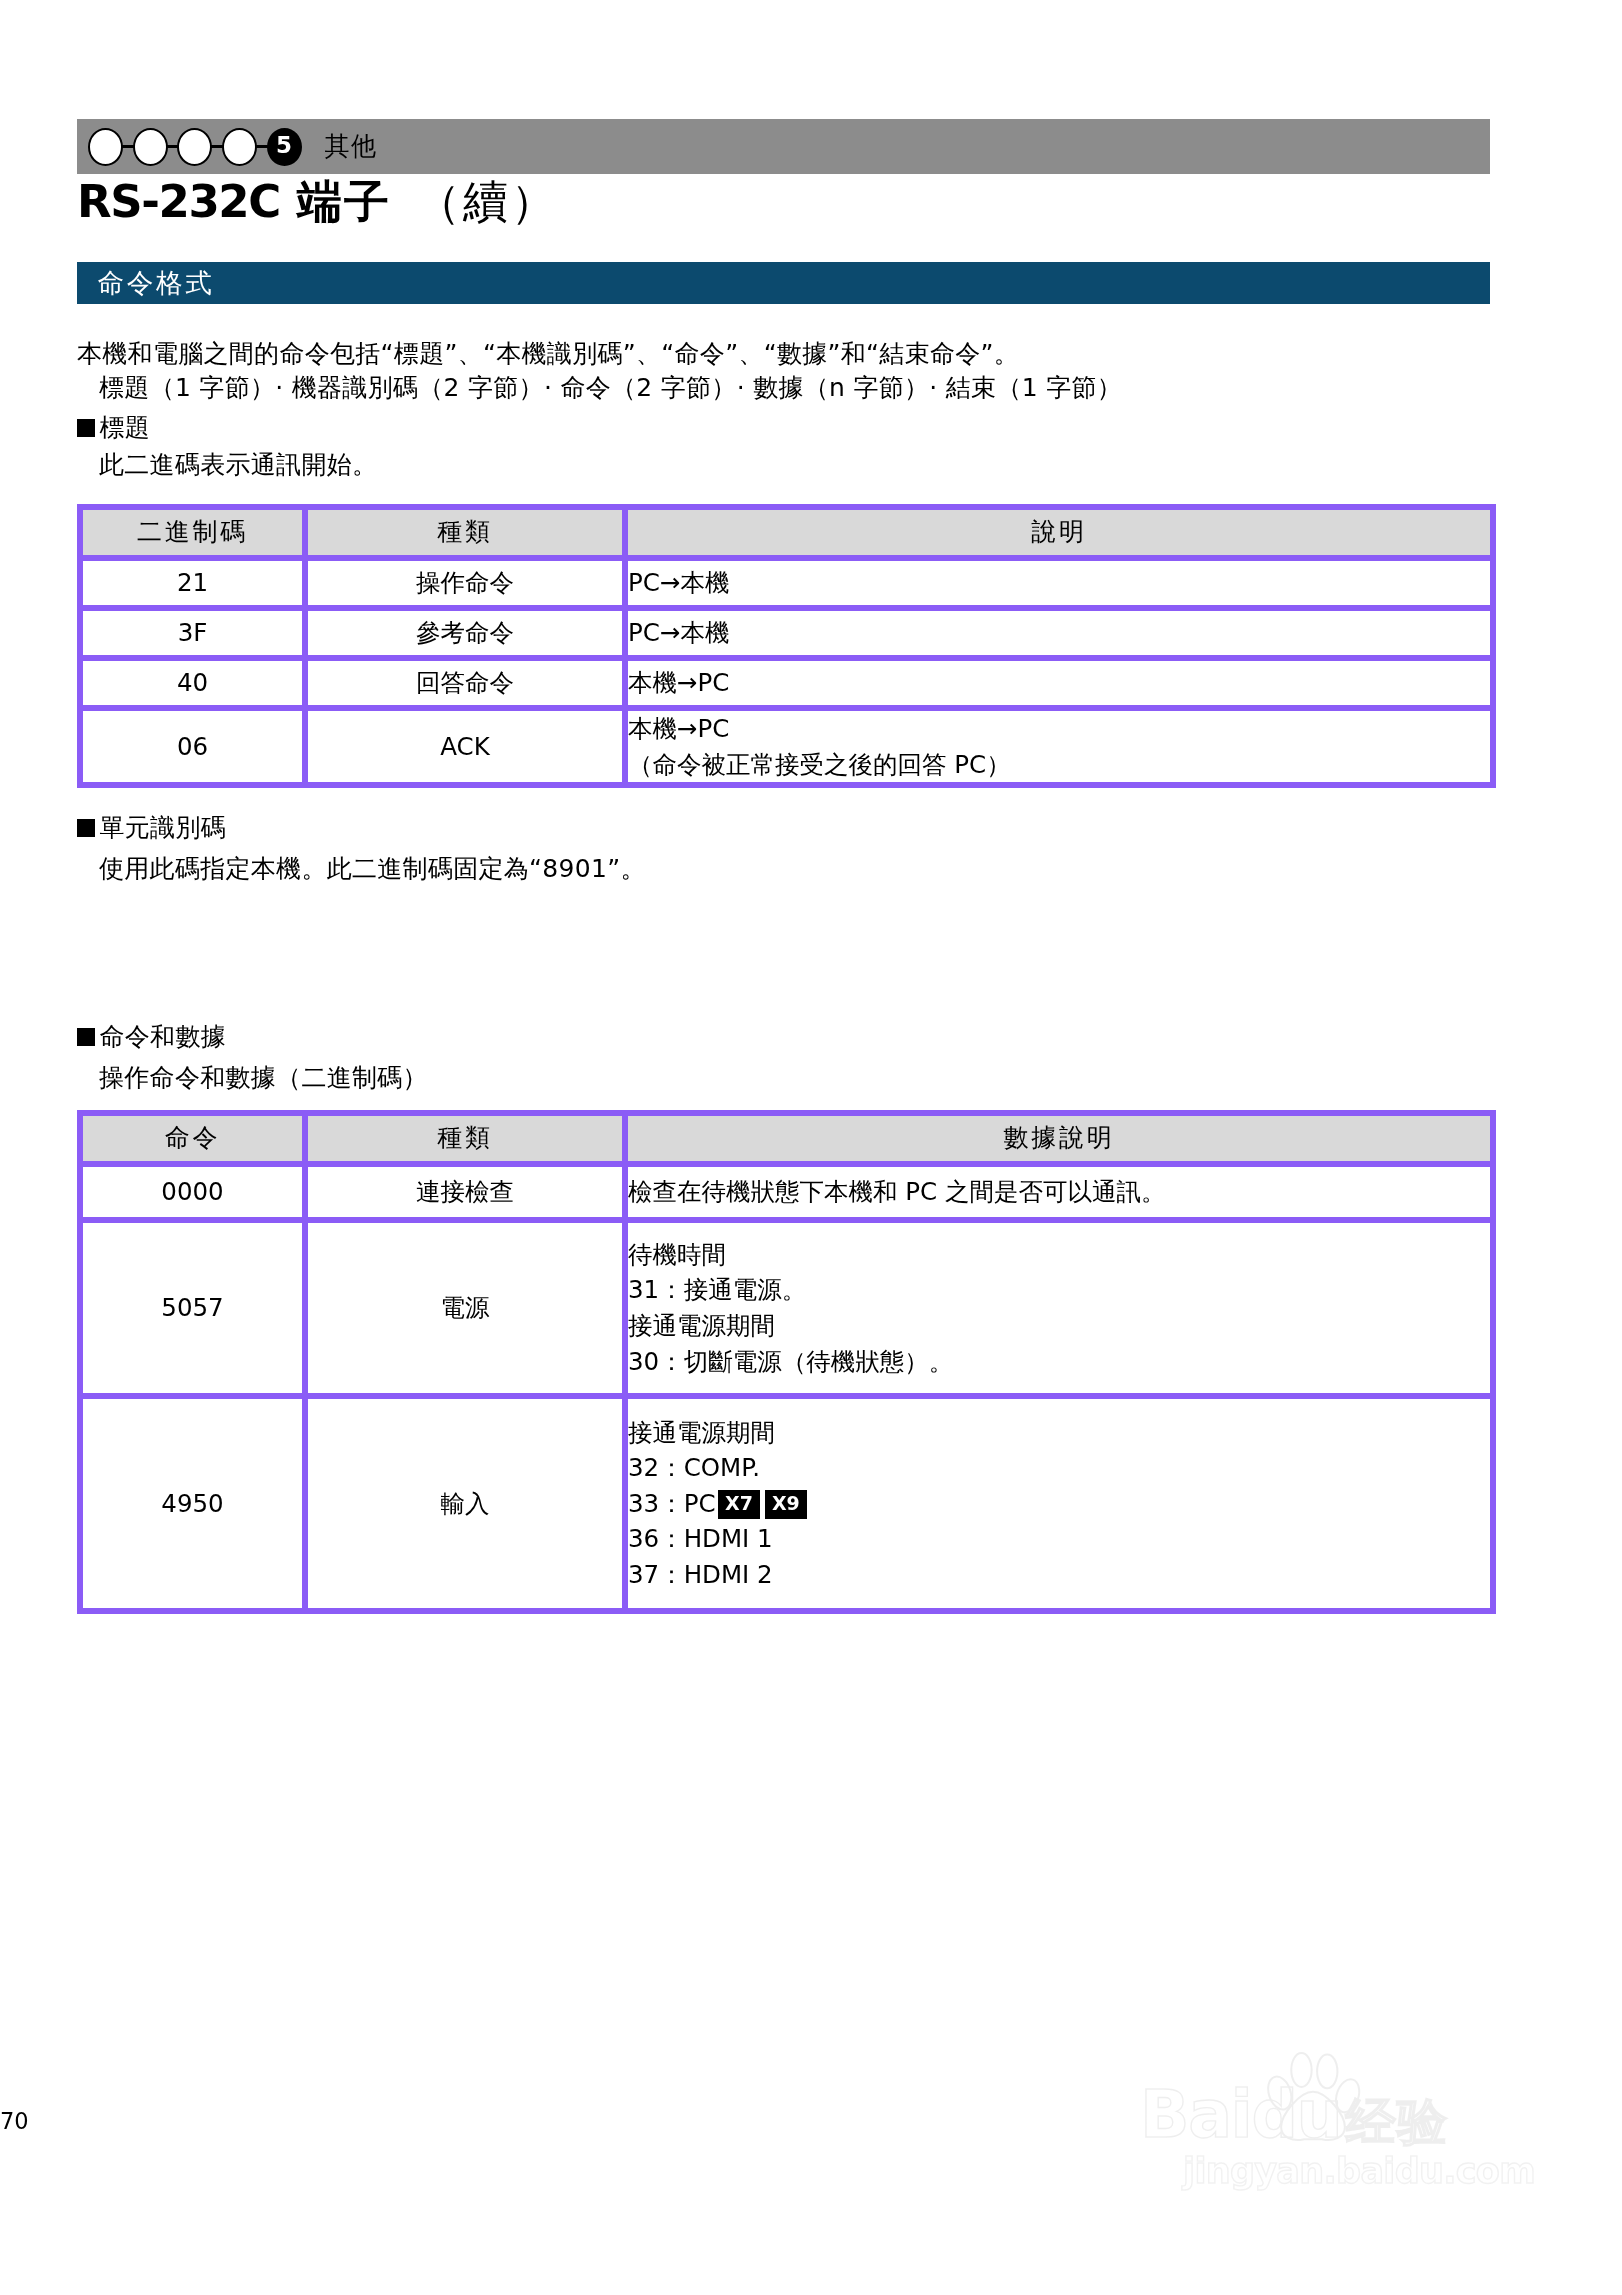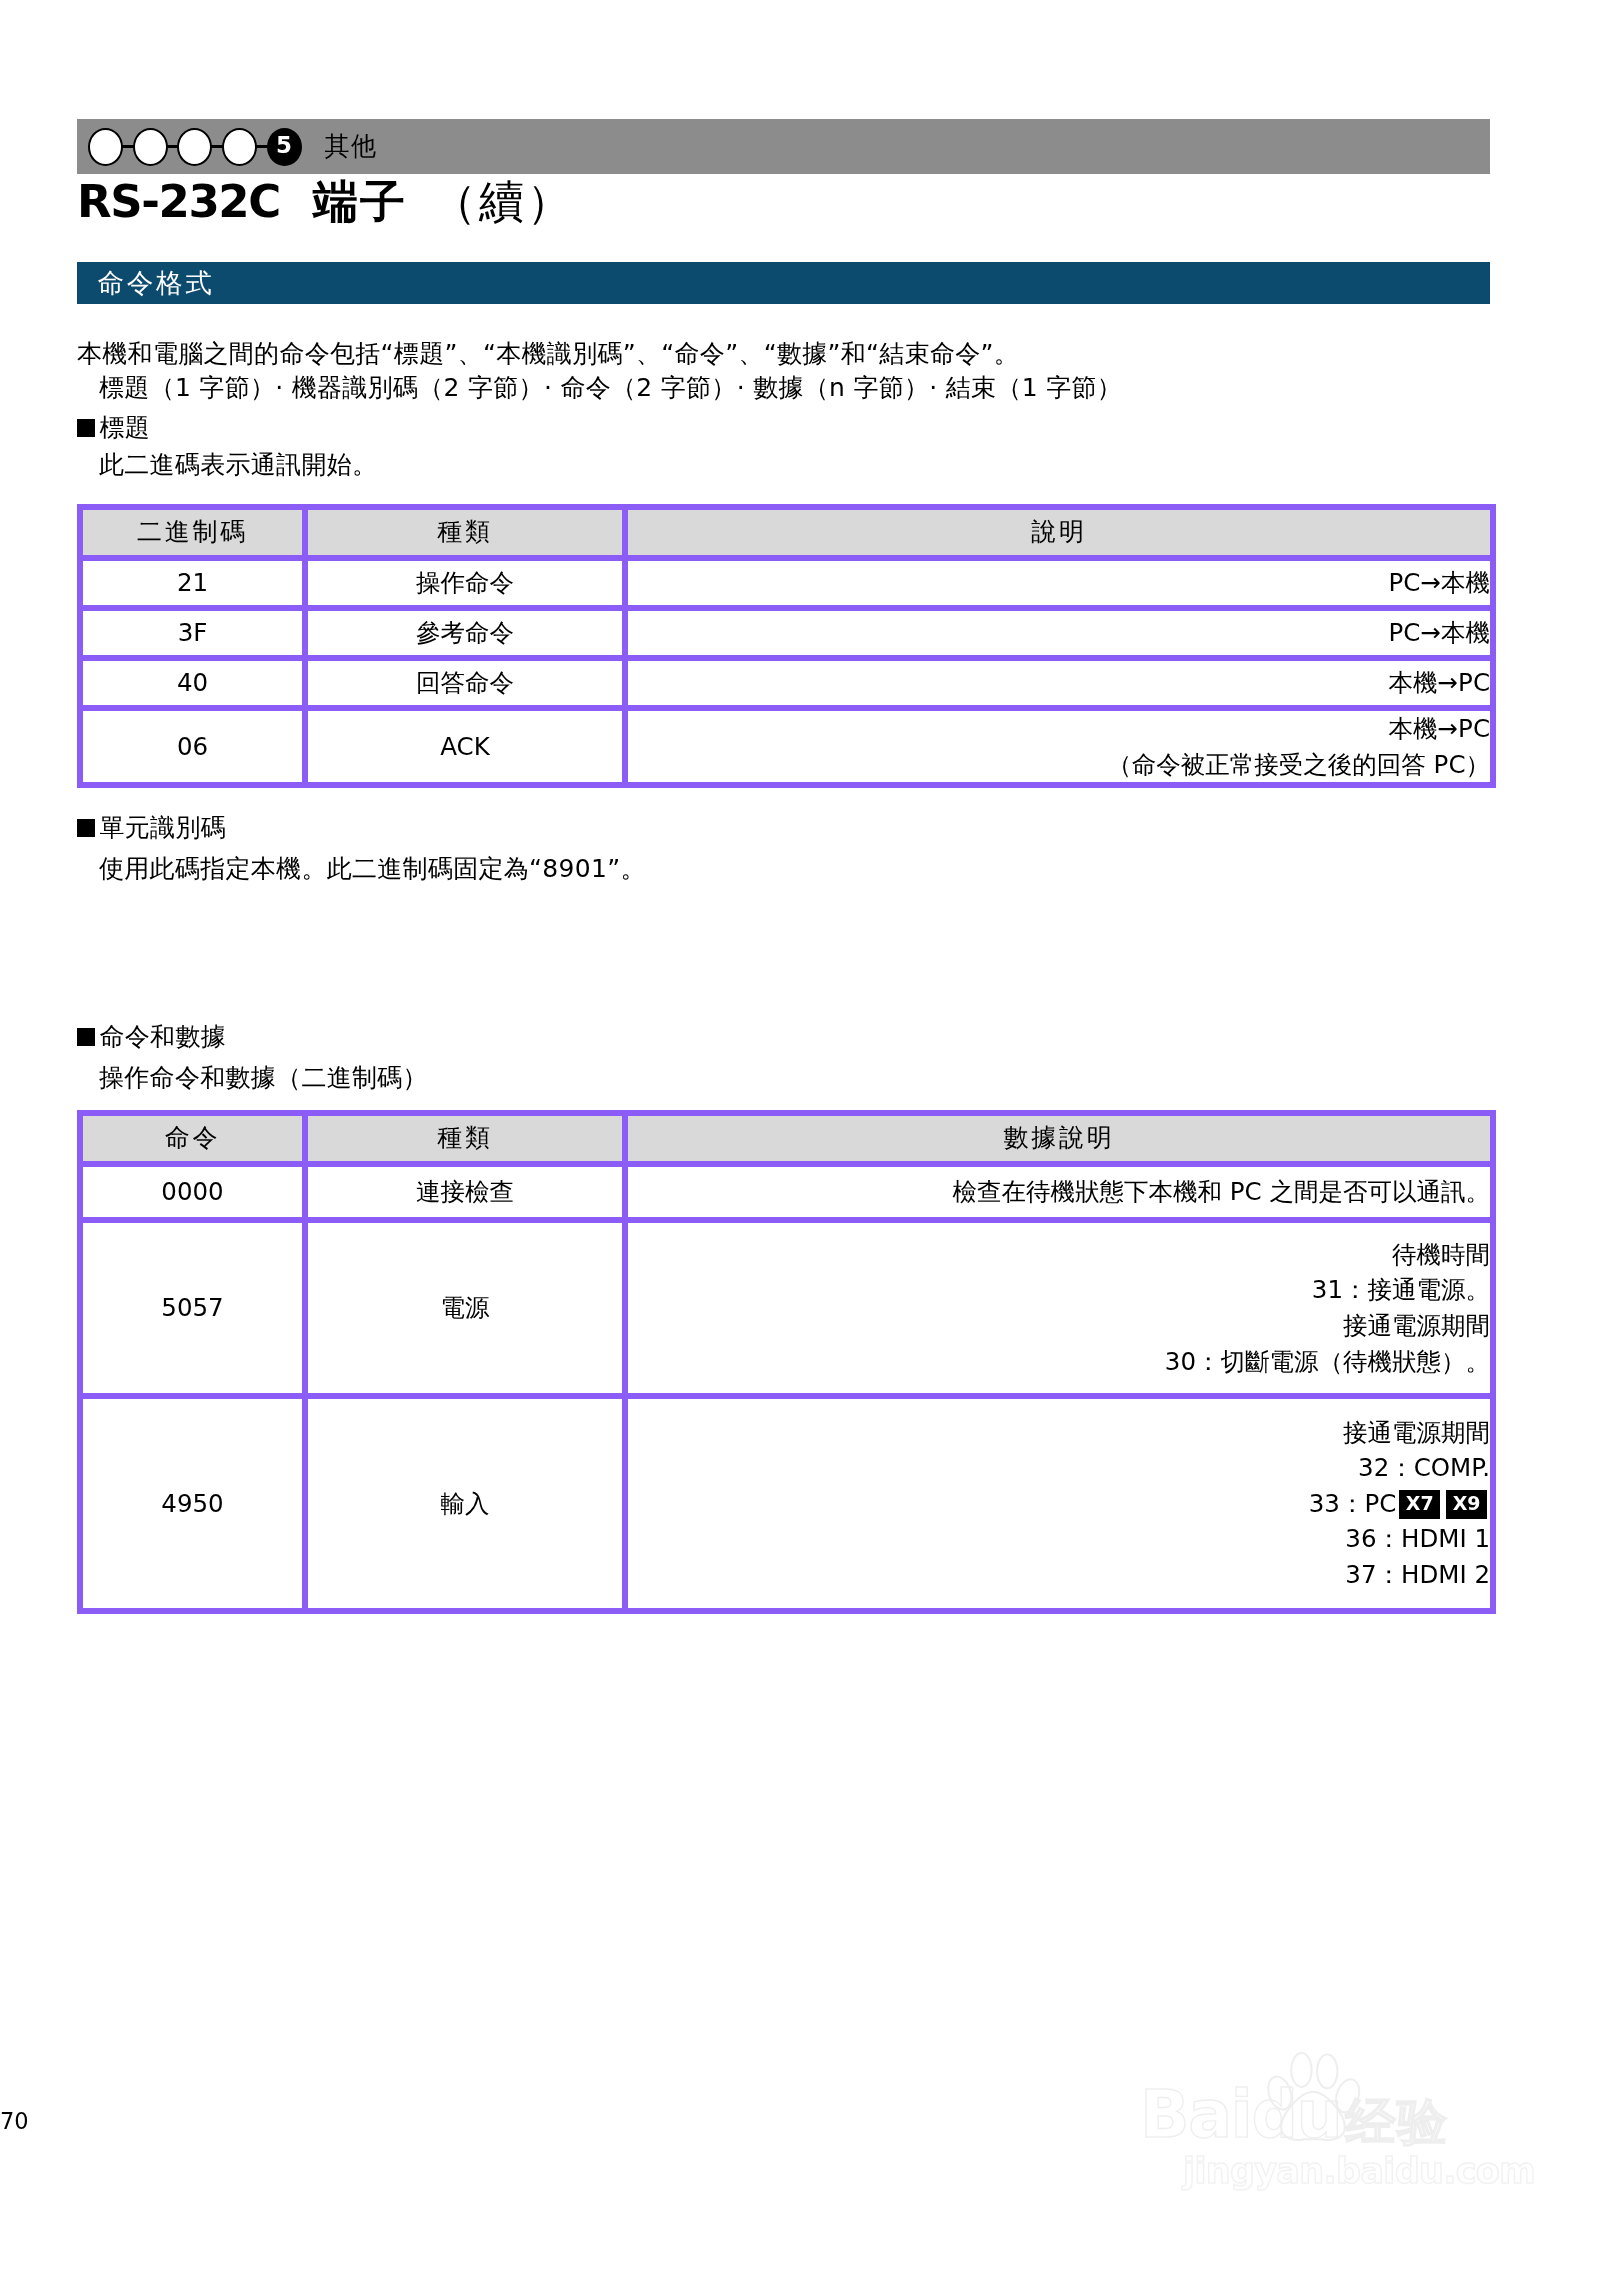--- a/index.html
+++ b/index.html
@@ -83,21 +83,21 @@
     left: 77px;
     top: 179px;
     font-size: 45px;
     font-weight: bold;
     letter-spacing: -0.7px;
     white-space: nowrap;
     line-height: 1;
   }
   .page-title .t-model { letter-spacing: -1.4px; }
   .page-title .t-word {
-    margin-left: 33px;
+    margin-left: 17px;
     font-weight: bold;
     letter-spacing: 2px;
   }
   .page-title .t-cont {
     margin-left: 24.5px;
     font-weight: normal;
     letter-spacing: 2.7px;
   }
 
   
@@ -164,21 +164,21 @@
     vertical-align: middle;
   }
   table.doc-table th {
     background: #d9d9d9;
     height: 45px;
     text-align: center;
     letter-spacing: 2.7px;
     font-size: 25px;
   }
   td.c-center { text-align: center; }
-  td.c-left   { text-align: right; padding-left: 15px; }
+  td.c-left   { text-align: left; padding-left: 15px; }
   td.c-left .line { display: block; }
   td.c-left .line.sub { padding-left: 13.6px; }
 
   
   .badge {
     display: inline-block;
     background: #000000;
     color: #ffffff;
     border-radius: 0;
     font-size: 19px;

